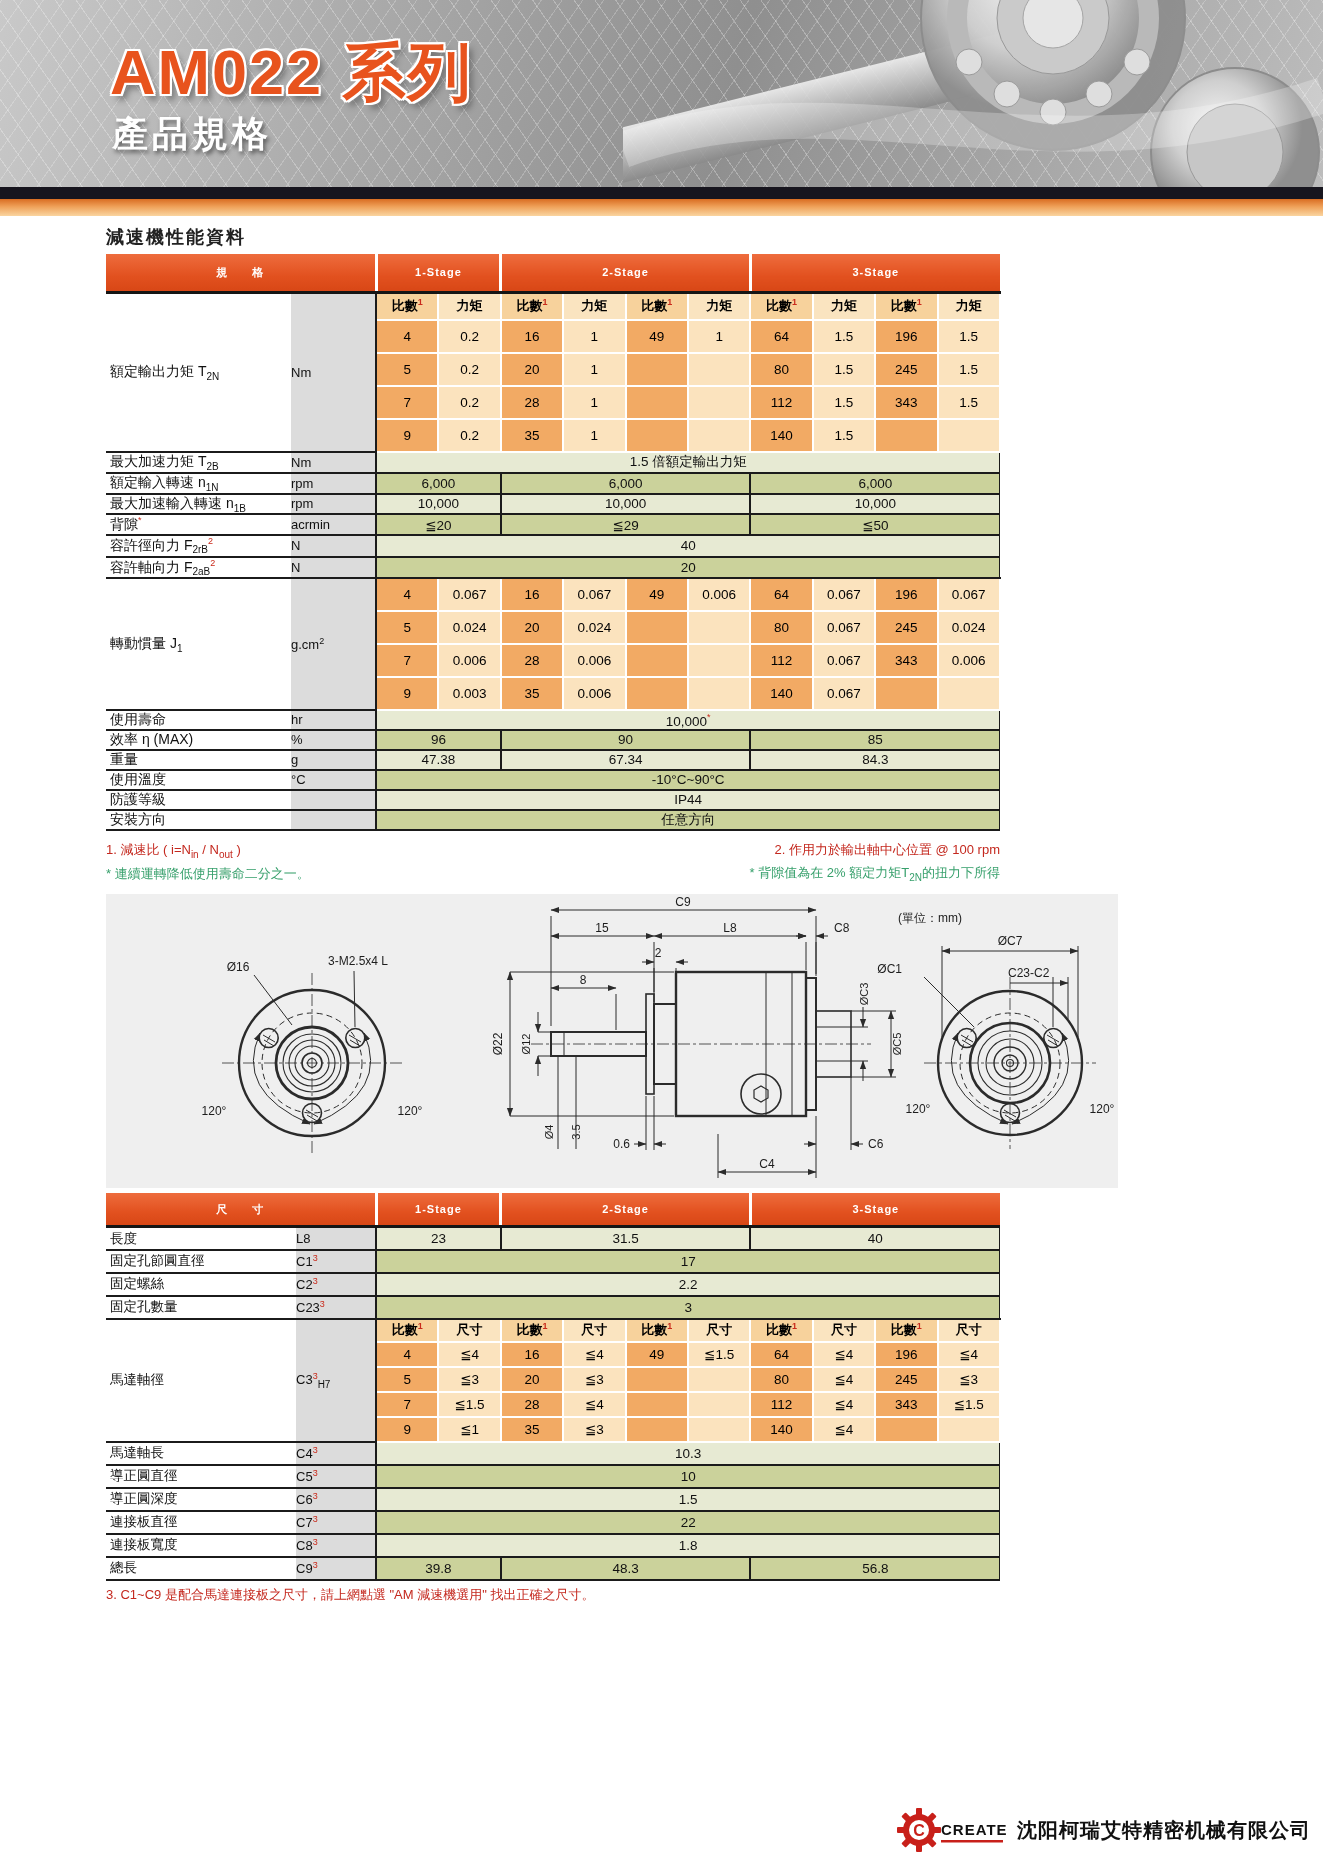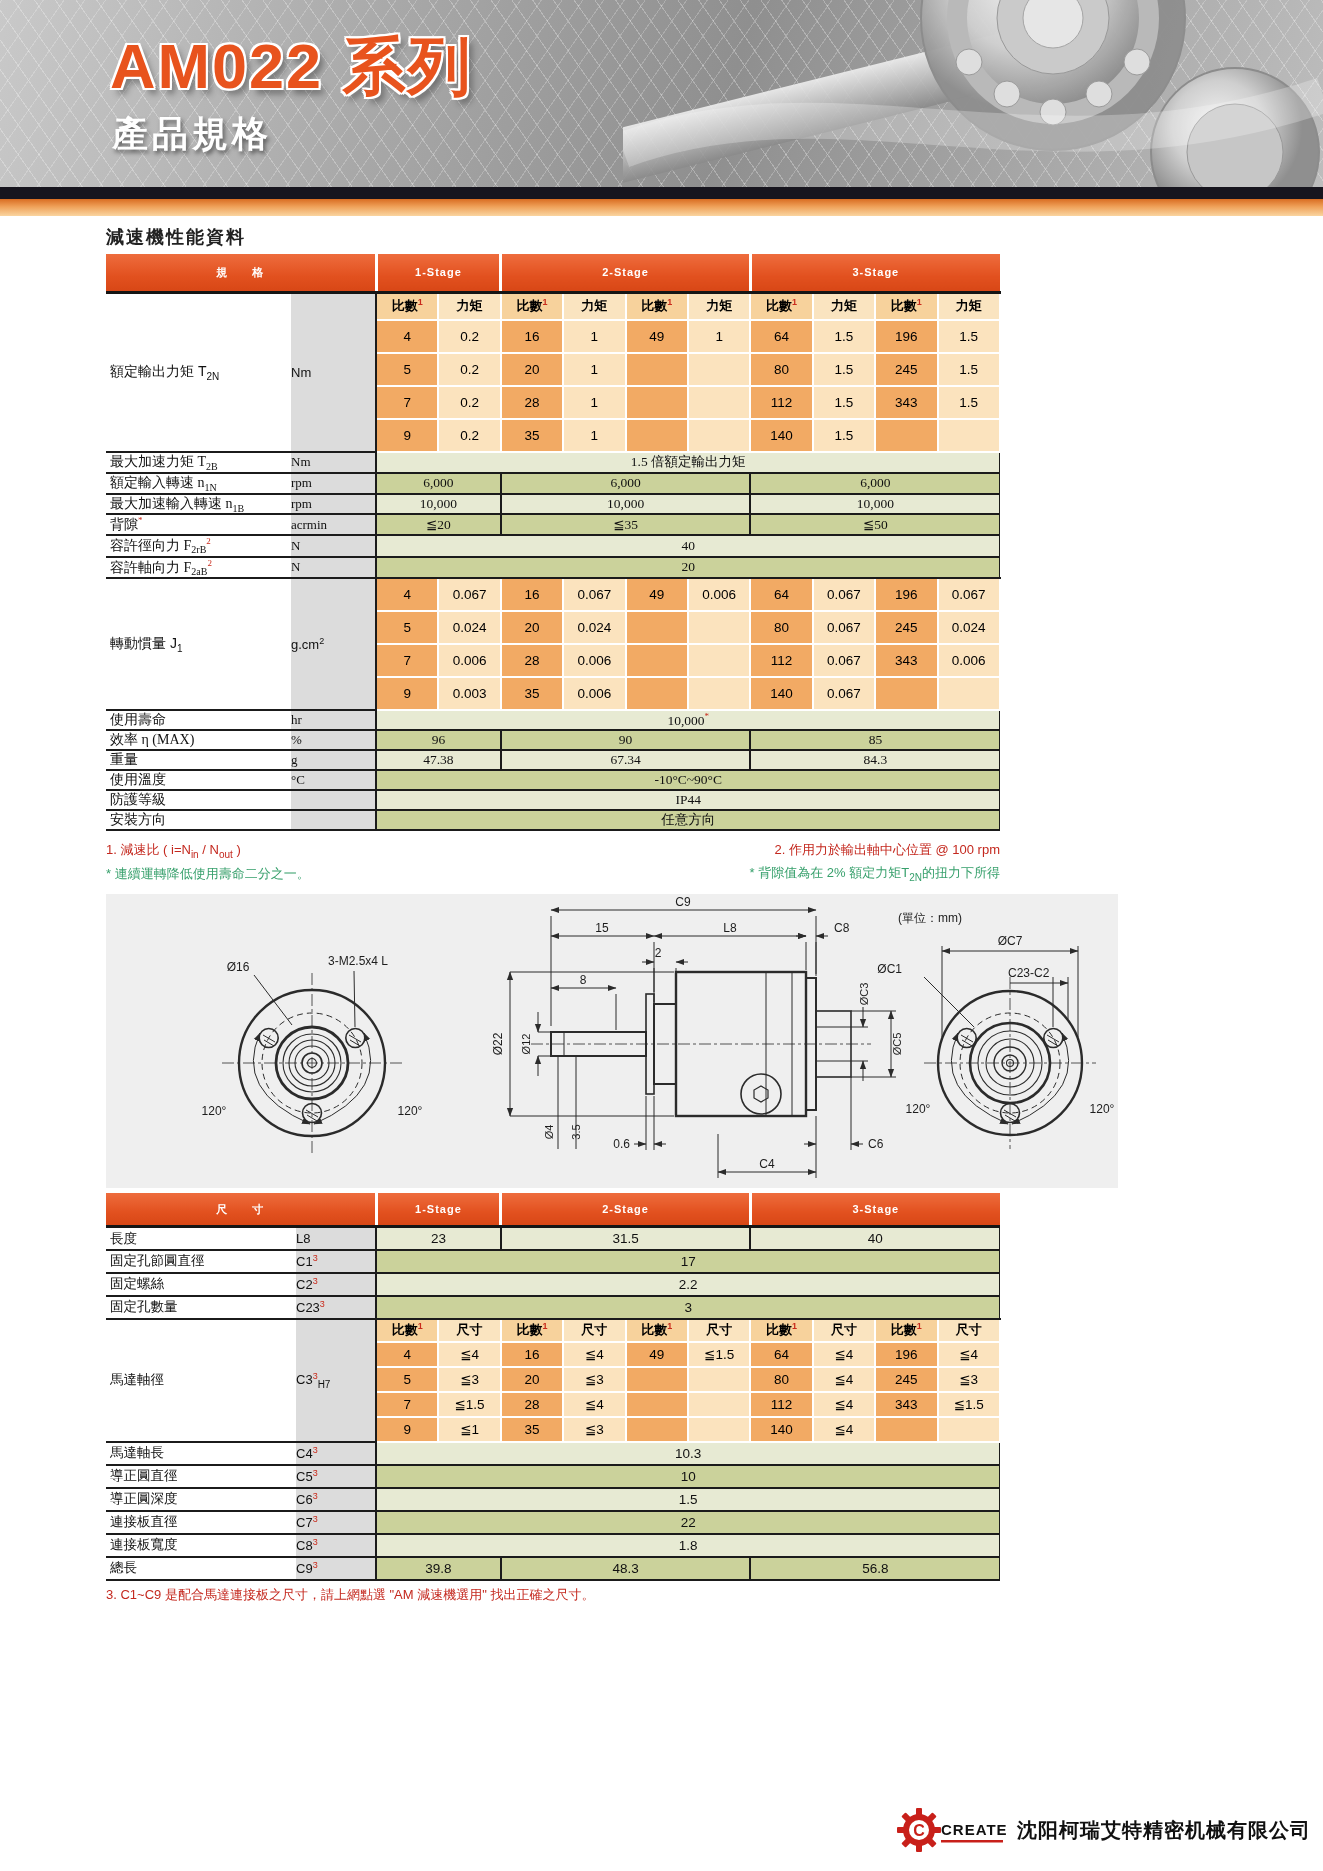--- a/index.html
+++ b/index.html
@@ -7,36 +7,36 @@
   .page { position:relative; width:1323px; height:1871px; background:#fff; overflow:hidden; margin:0 auto; }
 
   
   .hero { position:relative; height:187px; background:linear-gradient(105deg,#c9c9c9 0%,#a7a7a7 30%,#8f8f8f 55%,#bdbdbd 100%); overflow:hidden; }
   .hero::before { content:""; position:absolute; inset:0;
     background:
       repeating-linear-gradient(55deg, rgba(255,255,255,0) 0 16px, rgba(255,255,255,.28) 16px 17px),
       repeating-linear-gradient(-55deg, rgba(255,255,255,0) 0 16px, rgba(255,255,255,.22) 16px 17px);
   }
   .hero-art { position:absolute; right:0; top:0; }
-  .hero-title { position:absolute; left:110px; top:24px; font-size:63px; font-weight:bold; color:#E8531D; letter-spacing:2px;
+  .hero-title { position:absolute; left:110px; top:30px; font-size:63px; font-weight:bold; color:#E8531D; letter-spacing:2px;
     text-shadow:-2px 0 0 #fff,2px 0 0 #fff,0 -2px 0 #fff,0 2px 0 #fff,-2px -2px 0 #fff,2px 2px 0 #fff,-2px 2px 0 #fff,2px -2px 0 #fff,5px 6px 6px rgba(40,40,40,.45); }
   .hero-sub { position:absolute; left:112px; top:110px; font-size:36px; font-weight:bold; color:#fff; letter-spacing:4px; text-shadow:2px 3px 4px rgba(30,30,30,.6); }
   .bar-dark { height:12px; background:#17151e; }
   .bar-orange { height:17px; background:linear-gradient(180deg,#d96d22 0%,#efa159 45%,#fad5a0 100%); }
 
   
   .content { position:relative; margin-left:106px; width:1012px; }
   .sec-title { margin-top:9px; font-size:18px; font-weight:bold; color:#222; letter-spacing:2px; }
 
   table.tbl { border-collapse:collapse; table-layout:fixed; width:894px; margin-top:5px; }
   .tbl th { background:linear-gradient(180deg,#ee6c3d 0%,#e2511f 60%,#d84716 100%); color:#fff; font-size:11px; font-weight:bold;
     border-bottom:3px solid #151515; letter-spacing:1px; }
   .tbl th.st { border-left:3px solid #fff; }
   tr.hd { height:38px; }
-  .perf tr.subhd { height:28px; } .perf tr.orow { height:33px; } .perf tr.g { height:20px;font-family:Liberation Serif, serif; }
+  .perf tr.subhd { height:28px; } .perf tr.orow { height:33px; } .perf tr.g { height:20px; }
   .dims tr.r { height:23px; } .dims tr.subhd { height:23px; } .dims tr.orow { height:25px; } .dims tr.hd { height:34px; }
 
   td.lbl, td.lbl2 { background:#fff; text-align:left; padding-left:4px; font-size:14px; color:#111;
     border-bottom:2.5px solid #1b1b1b; vertical-align:middle; }
   td.lbl2 { font-size:13.5px; }
   td.unit, td.code { background:#DCDCDC; font-size:13px; color:#111;
     border-bottom:2.5px solid #1b1b1b; border-right:2.5px solid #1b1b1b; vertical-align:middle; }
   td.rc { background:#F2AA64; border:2px solid #fff; text-align:center; font-size:13.5px; }
   td.tc { background:#FBE3BE; border:2px solid #fff; text-align:center; font-size:13.5px; }
   td.shr { background:#F7D29C; border:2px solid #fff; text-align:center; font-size:13px; font-weight:bold; }
@@ -212,21 +212,21 @@
         <td class="lbl"><span>最大加速輸入轉速 n</span><sub>1B</sub></td>
         <td class="unit">rpm</td>
         <td class="gv" colspan="2">10,000</td>
         <td class="gv bl" colspan="4">10,000</td>
         <td class="gv bl" colspan="4">10,000</td>
       </tr>
       <tr class="g dark">
         <td class="lbl"><span>背隙</span><sup class="rs">*</sup></td>
         <td class="unit">acrmin</td>
         <td class="gv" colspan="2">≦20</td>
-        <td class="gv bl" colspan="4">≦35</td>
+        <td class="gv bl" colspan="4">≦29</td>
         <td class="gv bl" colspan="4">≦50</td>
       </tr>
       <tr class="g light">
         <td class="lbl"><span>容許徑向力 F</span><sub>2rB</sub><sup class="rs">2</sup></td>
         <td class="unit">N</td>
         <td class="gv" colspan="10">40</td>
       </tr>
       <tr class="g dark">
         <td class="lbl"><span>容許軸向力 F</span><sub>2aB</sub><sup class="rs">2</sup></td>
         <td class="unit">N</td>

